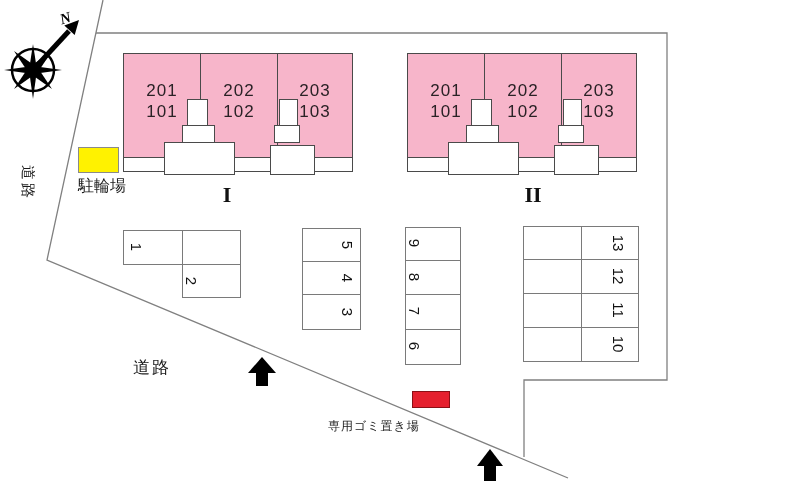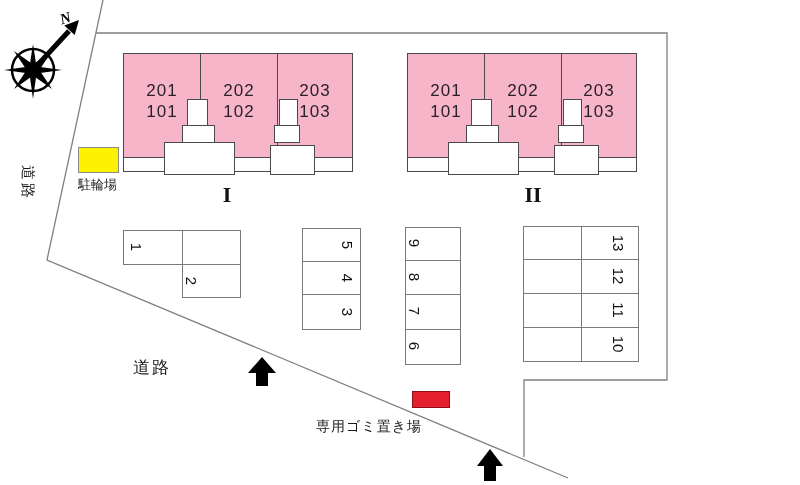--- a/index.html
+++ b/index.html
@@ -31,22 +31,22 @@
   
   .pcell{position:absolute;border:1px solid #7a7a7a;box-sizing:border-box;background:transparent;}
   .pnum{position:absolute;width:22px;height:22px;line-height:22px;text-align:center;
         font-size:15px;color:#111;transform:rotate(90deg);}
   
   .bike{position:absolute;left:78px;top:147px;width:41px;height:26px;background:#fff200;border:1px solid #8a8a8a;box-sizing:border-box;}
   .garbage{position:absolute;left:412px;top:391px;width:38px;height:17px;background:#e5202e;border:1px solid #8a1016;box-sizing:border-box;}
   .lbl{position:absolute;white-space:nowrap;}
   .road-left{left:6px;top:178px;width:44px;height:18px;font-size:15px;letter-spacing:3px;transform:rotate(90deg);}
   .road-bottom{left:133px;top:356px;font-size:17px;letter-spacing:2px;}
-  .bike-lbl{left:78px;top:176px;font-size:13px;}
-  .garbage-lbl{left:316px;top:418px;font-size:14px;letter-spacing:1px;}
+  .bike-lbl{left:78px;top:176px;font-size:16px;}
+  .garbage-lbl{left:328px;top:418px;font-size:12px;letter-spacing:1px;}
 </style>
 </head>
 <body>
 
 <div class="canvas">
 
   <svg class="lines" width="800" height="485" viewBox="0 0 800 485">
     <path d="M103,0 L47,260 L568,478" fill="none" stroke="#808080" stroke-width="1.3"></path>
     <path d="M96,33 L667,33 L667,380 L524,380 L524,457" fill="none" stroke="#808080" stroke-width="1.3"></path>
   </svg>

